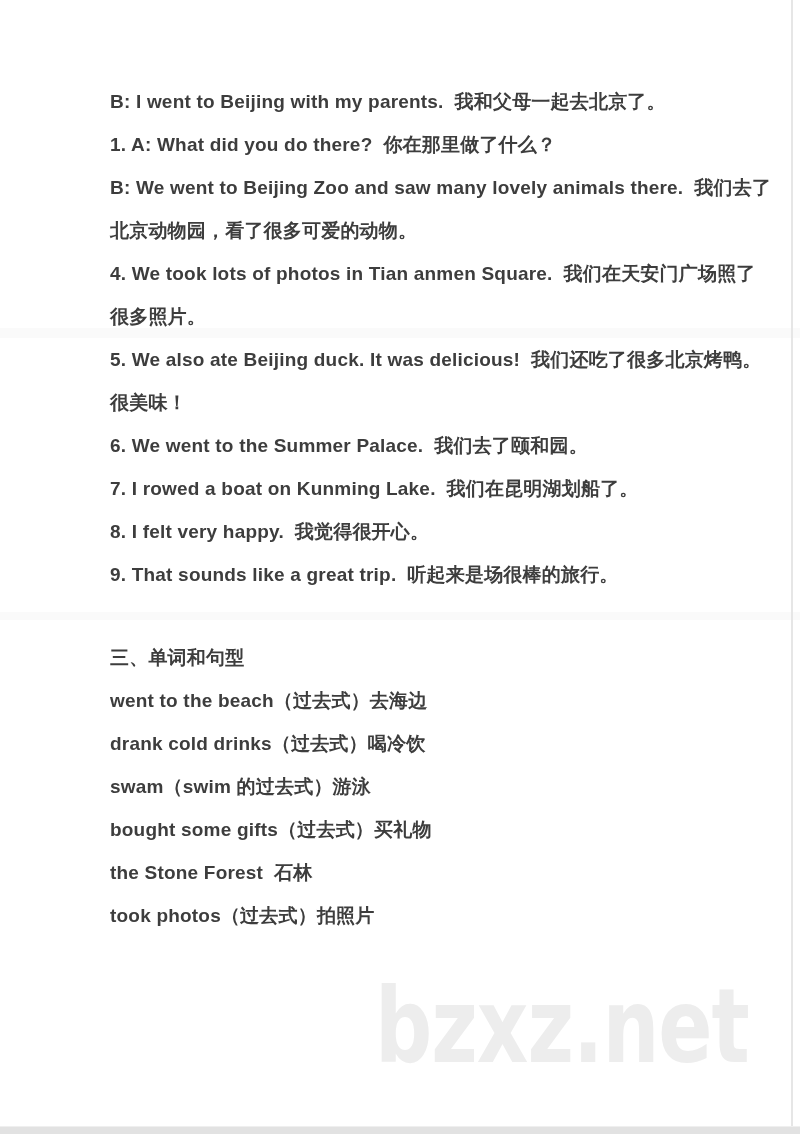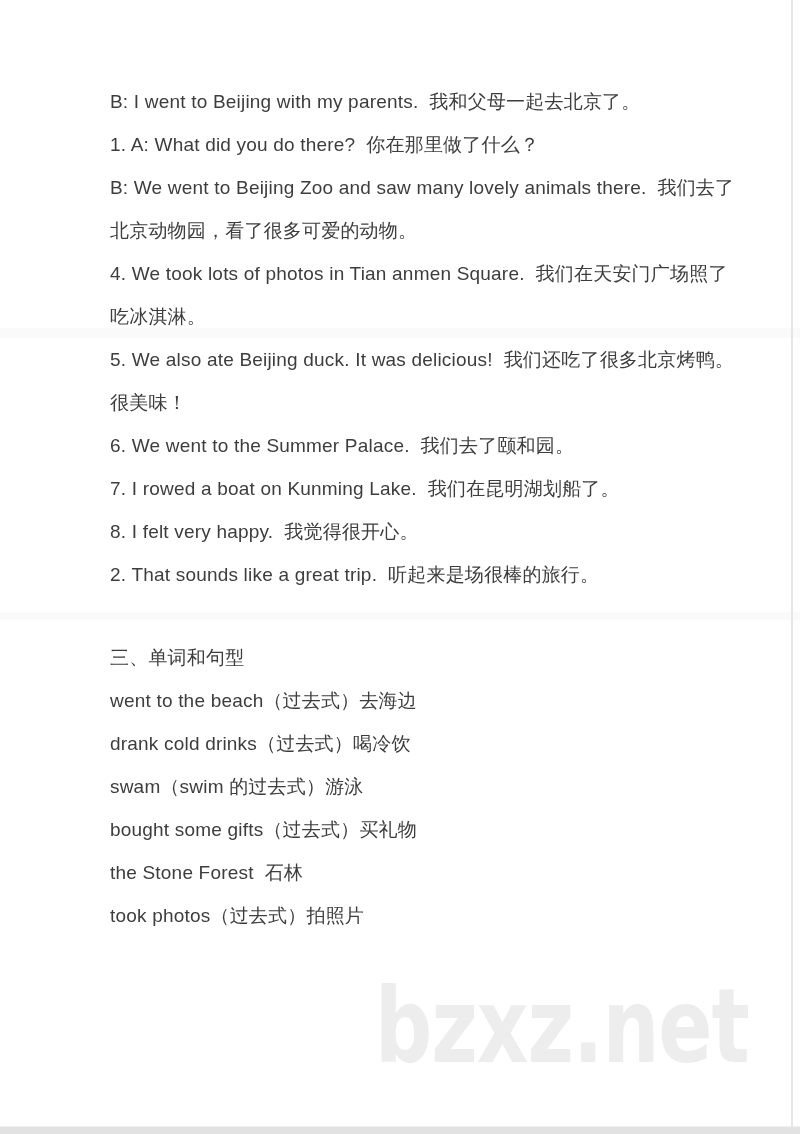--- a/index.html
+++ b/index.html
@@ -21,20 +21,21 @@
     top: 80px;
     width: 600px;
   }
   .line {
     height: 43px;
     line-height: 43px;
     font-size: 19px;
     color: var(--text, #3d3d3d);
     white-space: pre;
     letter-spacing: 0.2px;
+    font-weight: bold;
   }
   .section-heading {
     margin-top: 40px;
   }
   .band {
     position: absolute;
     left: 0;
     width: 100%;
     background: rgba(0, 0, 0, 0.018);
     pointer-events: none;
@@ -77,27 +78,27 @@
 <body>
 
 <div class="page">
 
   <div class="content">
     <div class="line">B: I went to Beijing with my parents.  我和父母一起去北京了。</div>
     <div class="line">1. A: What did you do there?  你在那里做了什么？</div>
     <div class="line">B: We went to Beijing Zoo and saw many lovely animals there.  我们去了</div>
     <div class="line">北京动物园，看了很多可爱的动物。</div>
     <div class="line">4. We took lots of photos in Tian anmen Square.  我们在天安门广场照了</div>
-    <div class="line">吃冰淇淋。</div>
+    <div class="line">很多照片。</div>
     <div class="line">5. We also ate Beijing duck. It was delicious!  我们还吃了很多北京烤鸭。</div>
     <div class="line">很美味！</div>
     <div class="line">6. We went to the Summer Palace.  我们去了颐和园。</div>
     <div class="line">7. I rowed a boat on Kunming Lake.  我们在昆明湖划船了。</div>
     <div class="line">8. I felt very happy.  我觉得很开心。</div>
-    <div class="line">2. That sounds like a great trip.  听起来是场很棒的旅行。</div>
+    <div class="line">9. That sounds like a great trip.  听起来是场很棒的旅行。</div>
 
     <div class="line section-heading">三、单词和句型</div>
 
     <div class="line">went to the beach（过去式）去海边</div>
     <div class="line">drank cold drinks（过去式）喝冷饮</div>
     <div class="line">swam（swim 的过去式）游泳</div>
     <div class="line">bought some gifts（过去式）买礼物</div>
     <div class="line">the Stone Forest  石林</div>
     <div class="line">took photos（过去式）拍照片</div>
   </div>

